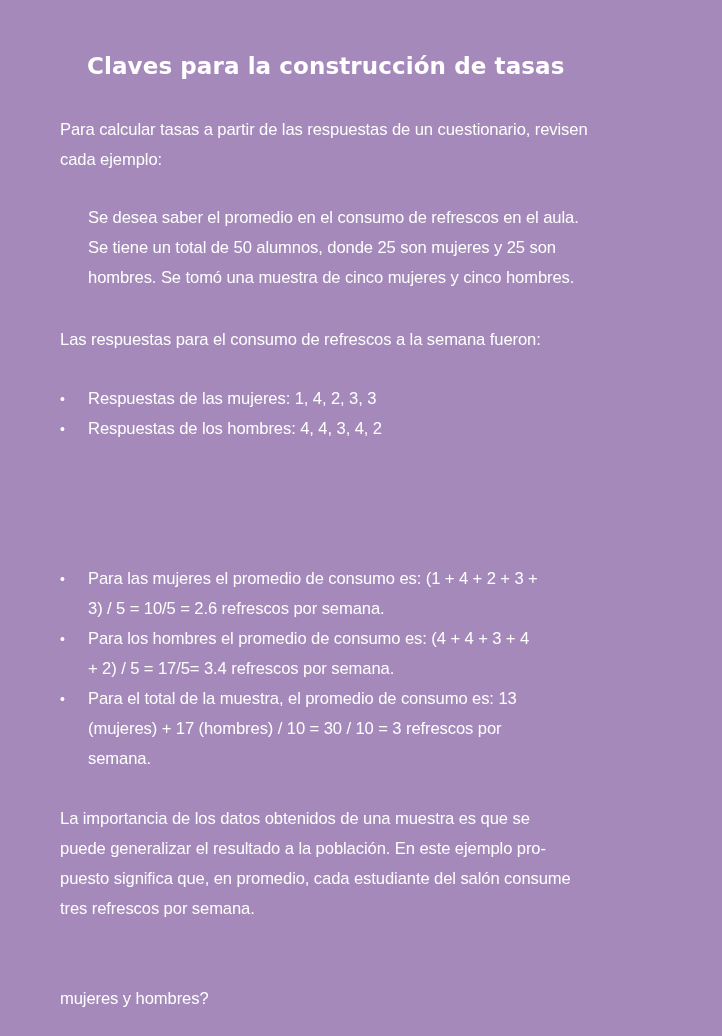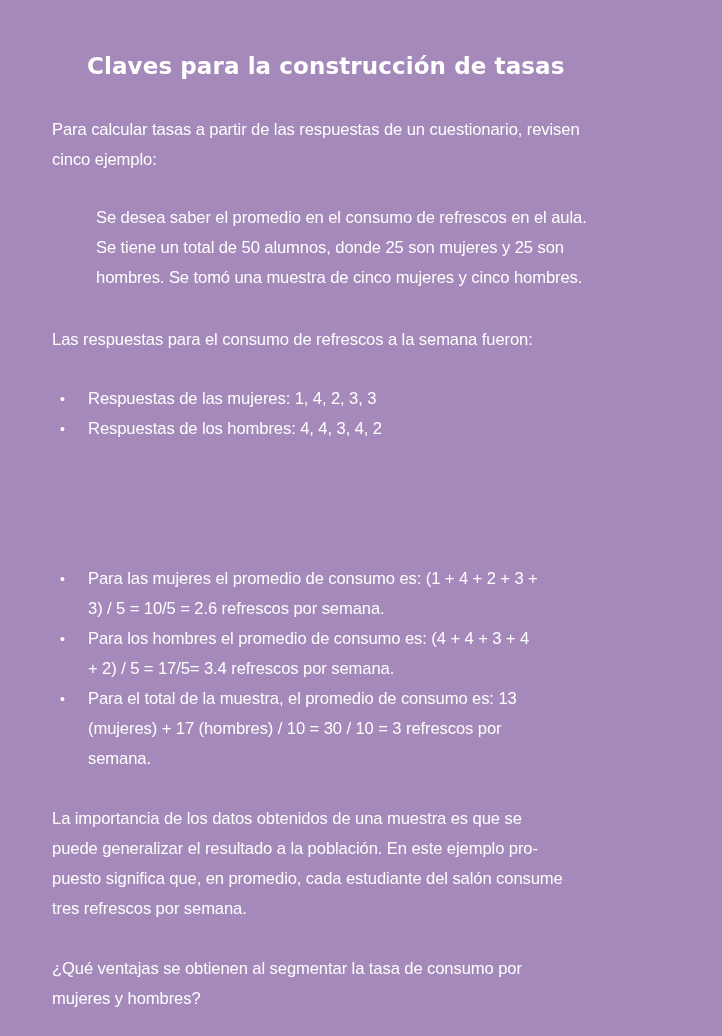--- a/index.html
+++ b/index.html
@@ -10,38 +10,38 @@
     font-family: "Liberation Sans", sans-serif;
   }
   .page { position: relative; width: 694px; height: 1036px; }
   .title {
     position: absolute; left: 87px; top: 48px;
     font-family: "DejaVu Sans", sans-serif;
     font-weight: bold; font-size: 23px; letter-spacing: 0.1px;
     margin: 0; line-height: 36px;
   }
   .p {
-    position: absolute; left: 52px; margin: 0;
+    position: absolute; left: 60px; margin: 0;
     font-size: 16.6px; line-height: 30px; width: 630px;
     letter-spacing: -0.1px;
   }
-  .indent { left: 88px; width: 600px; margin-left: 8px; }
+  .indent { left: 88px; width: 600px; }
   .bullet-list { position: absolute; left: 60px; margin: 0; padding: 0; list-style: none; width: 630px; }
   .bullet-list li { position: relative; padding-left: 28px; font-size: 16.6px; line-height: 30px; letter-spacing: -0.1px; }
   .bullet-list li .dot { position: absolute; left: 0; top: 0; font-size: 14px; }
 </style>
 </head>
 <body>
 
 <div class="page">
   <h1 class="title">Claves para la construcción de tasas</h1>
 
   <p class="p" style="top:115px;">
     <span>Para calcular tasas a partir de las respuestas de un cuestionario, revisen</span><br>
-    <span>cinco ejemplo:</span>
+    <span>cada ejemplo:</span>
   </p>
 
   <p class="p indent" style="top:203px;">
     <span>Se desea saber el promedio en el consumo de refrescos en el aula.</span><br>
     <span>Se tiene un total de 50 alumnos, donde 25 son mujeres y 25 son</span><br>
     <span>hombres. Se tomó una muestra de cinco mujeres y cinco hombres.</span>
   </p>
 
   <p class="p" style="top:325px;">Las respuestas para el consumo de refrescos a la semana fueron:</p>
 
@@ -58,16 +58,16 @@
   </ul>
 
   <p class="p" style="top:804px;">
     <span>La importancia de los datos obtenidos de una muestra es que se</span><br>
     <span>puede generalizar el resultado a la población. En este ejemplo pro-</span><br>
     <span>puesto significa que, en promedio, cada estudiante del salón consume</span><br>
     <span>tres refrescos por semana.</span>
   </p>
 
   <p class="p" style="top:954px;">
-    <span>¿Qué ventajas se obtienen al segmentar la tasa de consumo por</span><br>
+    <br>
     <span>mujeres y hombres?</span>
   </p>
 </div>
 
 </body></html>

